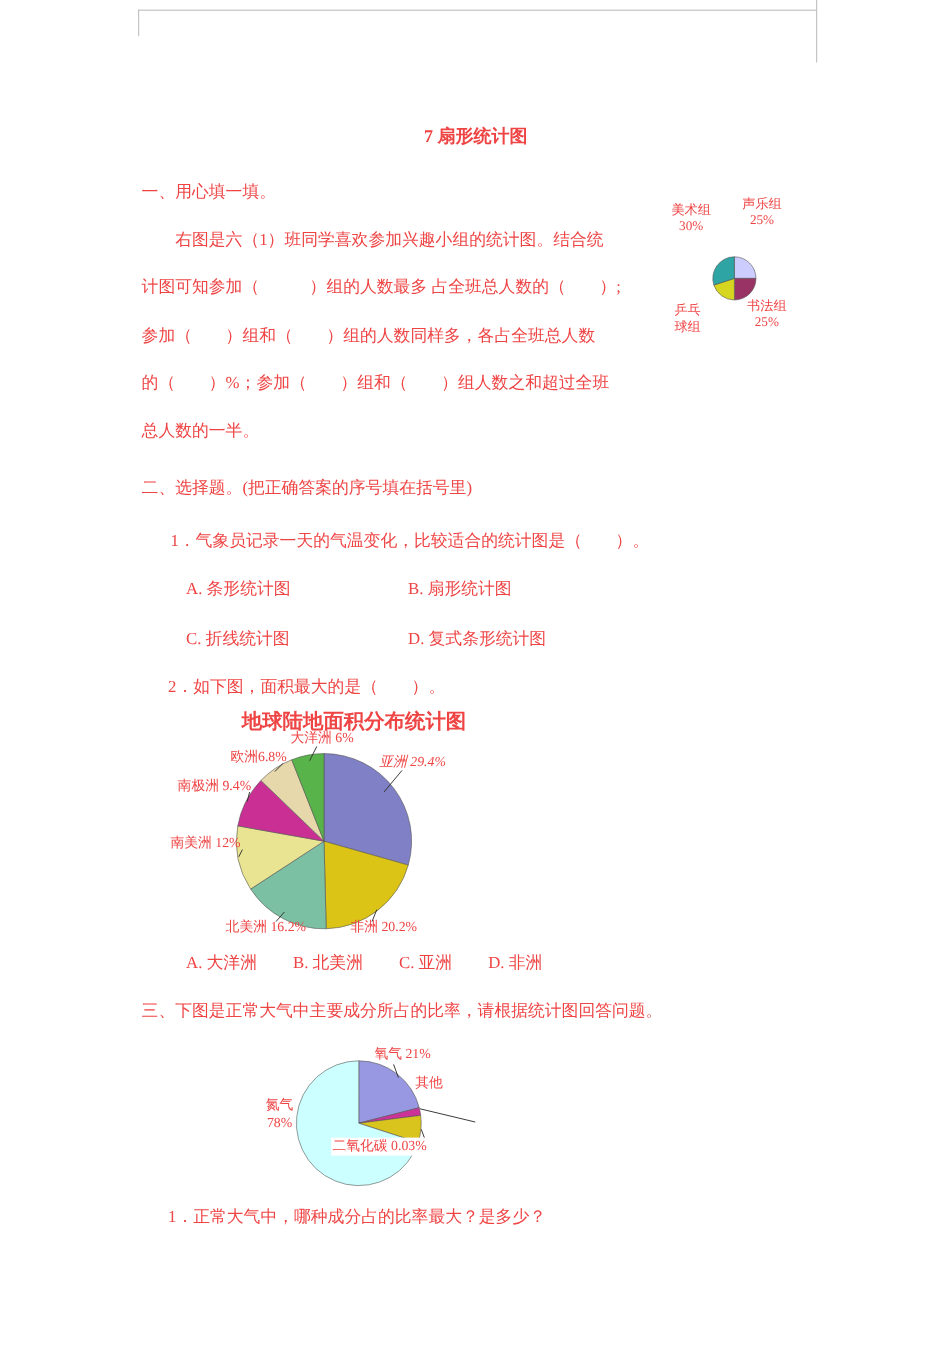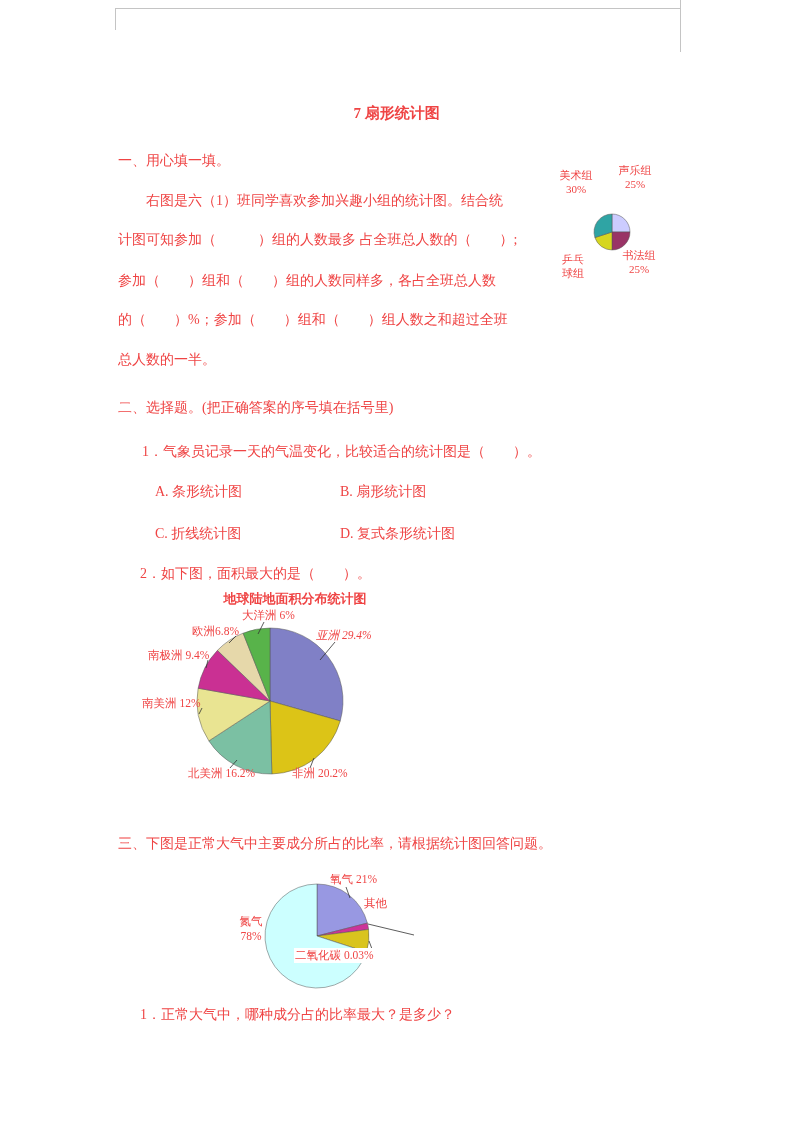--- a/index.html
+++ b/index.html
@@ -9,21 +9,21 @@
     background:#ffffff; color:#ef4444;
     font-family:"Liberation Serif","DejaVu Serif",serif;
     overflow:hidden;
   }
   .abs { position:absolute; }
   .edge { position:absolute; background:#c4c4c4; }
   .title { left:0; top:104px; width:100%; text-align:center; font-weight:bold; font-size:15px; }
   .txt { font-size:14px; white-space:nowrap; line-height:18px; }
   .chart-block { position:absolute; }
   .chart-block svg { position:absolute; left:0; top:0; }
-  .chart-title { position:absolute; font-weight:bold; font-size:13px; text-align:center; white-space:nowrap; }
+  .chart-title { position:absolute; font-weight:bold; font-size:17px; text-align:center; white-space:nowrap; }
   .pie-label { position:absolute; font-size:11.5px; line-height:1.3; white-space:nowrap; z-index:2; }
   .pie-label.wrap { white-space:normal; text-align:center; word-break:break-all; }
   .pie-label.bg { background:#fff; padding:0 1px; }
   .opt-row { position:absolute; display:flex; font-size:14px; }
   .opt-row span { white-space:nowrap; }
   line { stroke:#333; stroke-width:0.8; }
 </style>
 </head>
 <body>
 
@@ -89,24 +89,30 @@
     </svg>
     <div class="pie-label" style="left:112px;top:20px;">大洋洲 6%</div>
     <div class="pie-label" style="left:62px;top:36px;">欧洲6.8%</div>
     <div class="pie-label" style="left:186px;top:40px;font-style:italic;">亚洲 29.4%</div>
     <div class="pie-label" style="left:18px;top:60px;">南极洲 9.4%</div>
     <div class="pie-label" style="left:12px;top:108px;">南美洲 12%</div>
     <div class="pie-label" style="left:58px;top:178px;">北美洲 16.2%</div>
     <div class="pie-label" style="left:162px;top:178px;">非洲 20.2%</div>
   </div>
 
+  <div class="opt-row" style="left:155px;top:794px;gap:30px;">
+    <span>A. 大洋洲</span>
+    <span>B. 北美洲</span>
+    <span>C. 亚洲</span>
+    <span>D. 非洲</span>
+  </div>
 
   <div class="abs txt" style="left:118px;top:835px;">三、下图是正常大气中主要成分所占的比率，请根据统计图回答问题。</div>
 
-  <div class="chart-block" style="left:224px;top:868px;width:270px;height:132px;">
+  <div class="chart-block" style="left:206px;top:868px;width:270px;height:132px;">
     <svg width="270" height="132">
       <g>
           <path d="M 93 68 L 93 16 A 52 52 0 0 1 143.36632437868883 55.06812586742755 Z" fill="#9898e2" stroke="#555" stroke-width="0.5"></path>
           <path d="M 93 68 L 143.36632437868883 55.06812586742755 A 52 52 0 0 1 144.58996446835283 61.482671854656175 Z" fill="#cc3399" stroke="#555" stroke-width="0.5"></path>
           <path d="M 93 68 L 144.58996446835283 61.482671854656175 A 52 52 0 0 1 142.454938847348 84.06888370749726 Z" fill="#d9c41e" stroke="#555" stroke-width="0.5"></path>
           <path d="M 93 68 L 142.454938847348 84.06888370749726 A 52 52 0 1 1 92.99999999999999 16 Z" fill="#ccffff" stroke="#555" stroke-width="0.5"></path>
         </g>
       <g>
         <line x1="122" y1="19" x2="126" y2="30"></line>
         <line x1="144" y1="56" x2="190" y2="67"></line>

